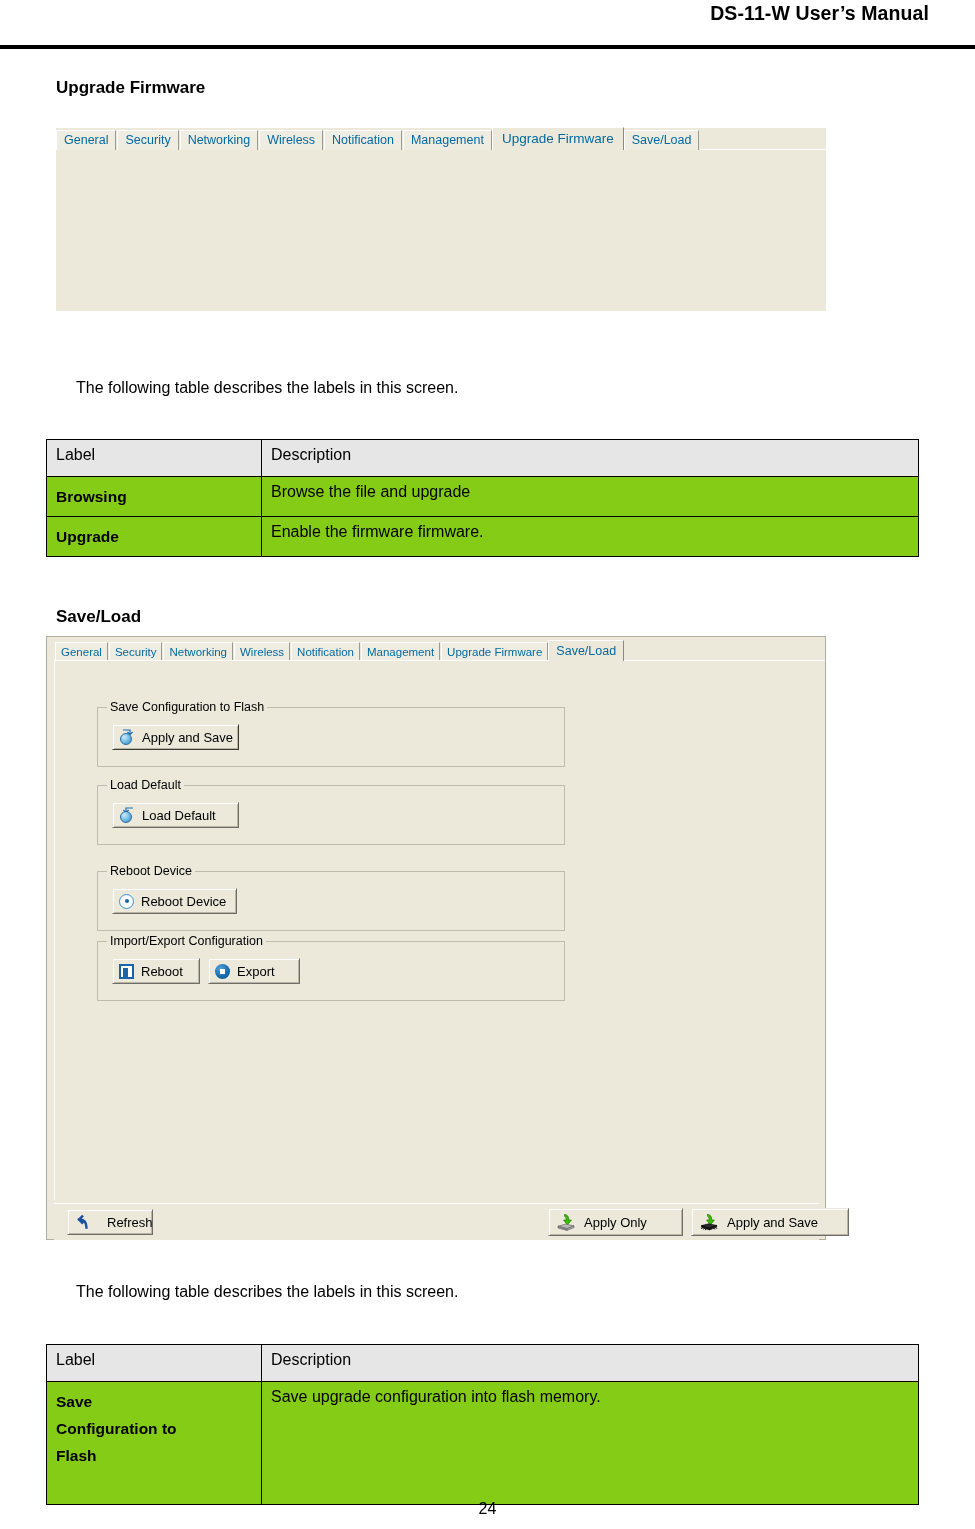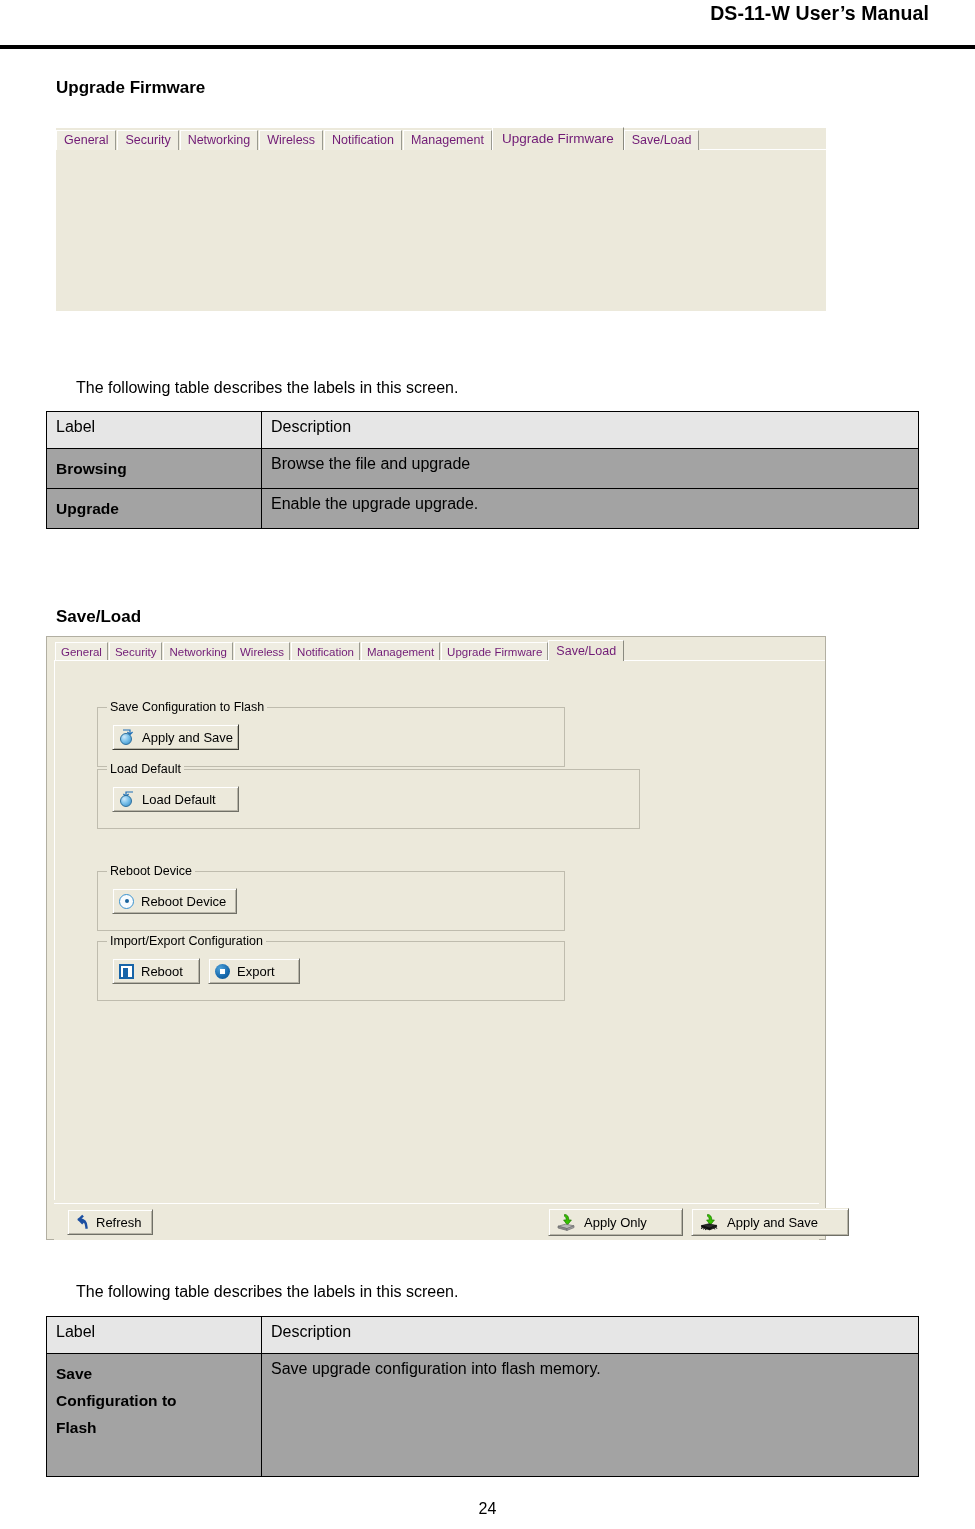--- a/index.html
+++ b/index.html
@@ -75,21 +75,21 @@
     box-sizing: border-box;
     height: 20px;
     padding: 0 7px;
     margin-right: 1px;
     font-size: 12.5px;
     line-height: 19px;
     background: #EFEDE2;
     border-left: 1px solid #ffffff;
     border-right: 1px solid #9a9a90;
     border-top: 1px solid #ffffff;
-    color: #701a75;
+    color: #0369a1;
   }
   .tab.active {
     height: 23px;
     line-height: 22px;
     font-size: 13.5px;
     background: #ECE9DB;
     border-left: 1px solid #ffffff;
     border-right: 1px solid #8a8a80;
     border-top: 1px solid #ffffff;
     z-index: 3;
@@ -186,21 +186,22 @@
     white-space: nowrap;
   }
   #intro-text-1 { left: 76px; top: 379px; }
   #intro-text-2 { left: 76px; top: 1283px; }
 
   
   .desc-table {
     position: absolute;
     border-collapse: collapse;
     table-layout: fixed;
-    background: #a3a3a3;
+    background: #84cc16;
+    margin-top: 28px;
   }
   .desc-table th, .desc-table td {
     border: 1px solid #000000;
     font-weight: normal;
     text-align: left;
     vertical-align: top;
     font-size: 16px;
     padding: 6px 8px 6px 9px;
   }
   .desc-table thead th {
@@ -261,21 +262,21 @@
     position: absolute;
     top: -8px;
     left: 9px;
     background: #ECE9DB;
     padding: 0 3px;
     font-size: 12.5px;
     white-space: nowrap;
   }
 
   #group-save-config { left: 42px; top: 46px; width: 468px; height: 60px; }
-  #group-load-default { left: 42px; top: 108px; width: 543px; height: 60px; }
+  #group-load-default { left: 42px; top: 124px; width: 468px; height: 60px; }
   #group-reboot-device { left: 42px; top: 202px; width: 468px; height: 60px; margin-top: 8px; }
   #group-import-export { left: 42px; top: 280px; width: 468px; height: 60px; }
 
   .icon-btn {
     position: absolute;
     height: 26px;
     padding: 0 9px 0 6px;
     gap: 7px;
     justify-content: flex-start;
     font-size: 13px;
@@ -347,21 +348,21 @@
     left: 7px;
     top: 566px;
     width: 765px;
     height: 36px;
     background: #ECE9DB;
     border-top: 1px solid #ffffff;
   }
   #refresh-button {
     position: absolute; left: 13px; top: 5px;
     width: 86px; height: 26px;
-    padding: 0 6px; gap: 6px; justify-content: flex-start;
+    padding: 0 6px; gap: 17px; justify-content: flex-start;
     font-size: 13px;
   }
   #apply-only-button {
     position: absolute; left: 494px; top: 4px;
     width: 135px; height: 28px;
     padding: 0 8px 0 6px; gap: 7px; justify-content: flex-start;
     font-size: 13px;
   }
   #apply-and-save-button {
     position: absolute; left: 637px; top: 4px;
@@ -414,21 +415,21 @@
       <th>Description</th>
     </tr>
   </thead>
   <tbody>
     <tr>
       <td class="cell-label">Browsing</td>
       <td>Browse the file and upgrade</td>
     </tr>
     <tr>
       <td class="cell-label">Upgrade</td>
-      <td>Enable the upgrade upgrade.</td>
+      <td>Enable the firmware firmware.</td>
     </tr>
   </tbody>
 </table>
 
 <div class="section-heading" id="heading-save-load">Save/Load</div>
 
 <div class="win-panel" id="panel-save-load">
 
   <div class="tabstrip">
     <div class="tab">General</div>

